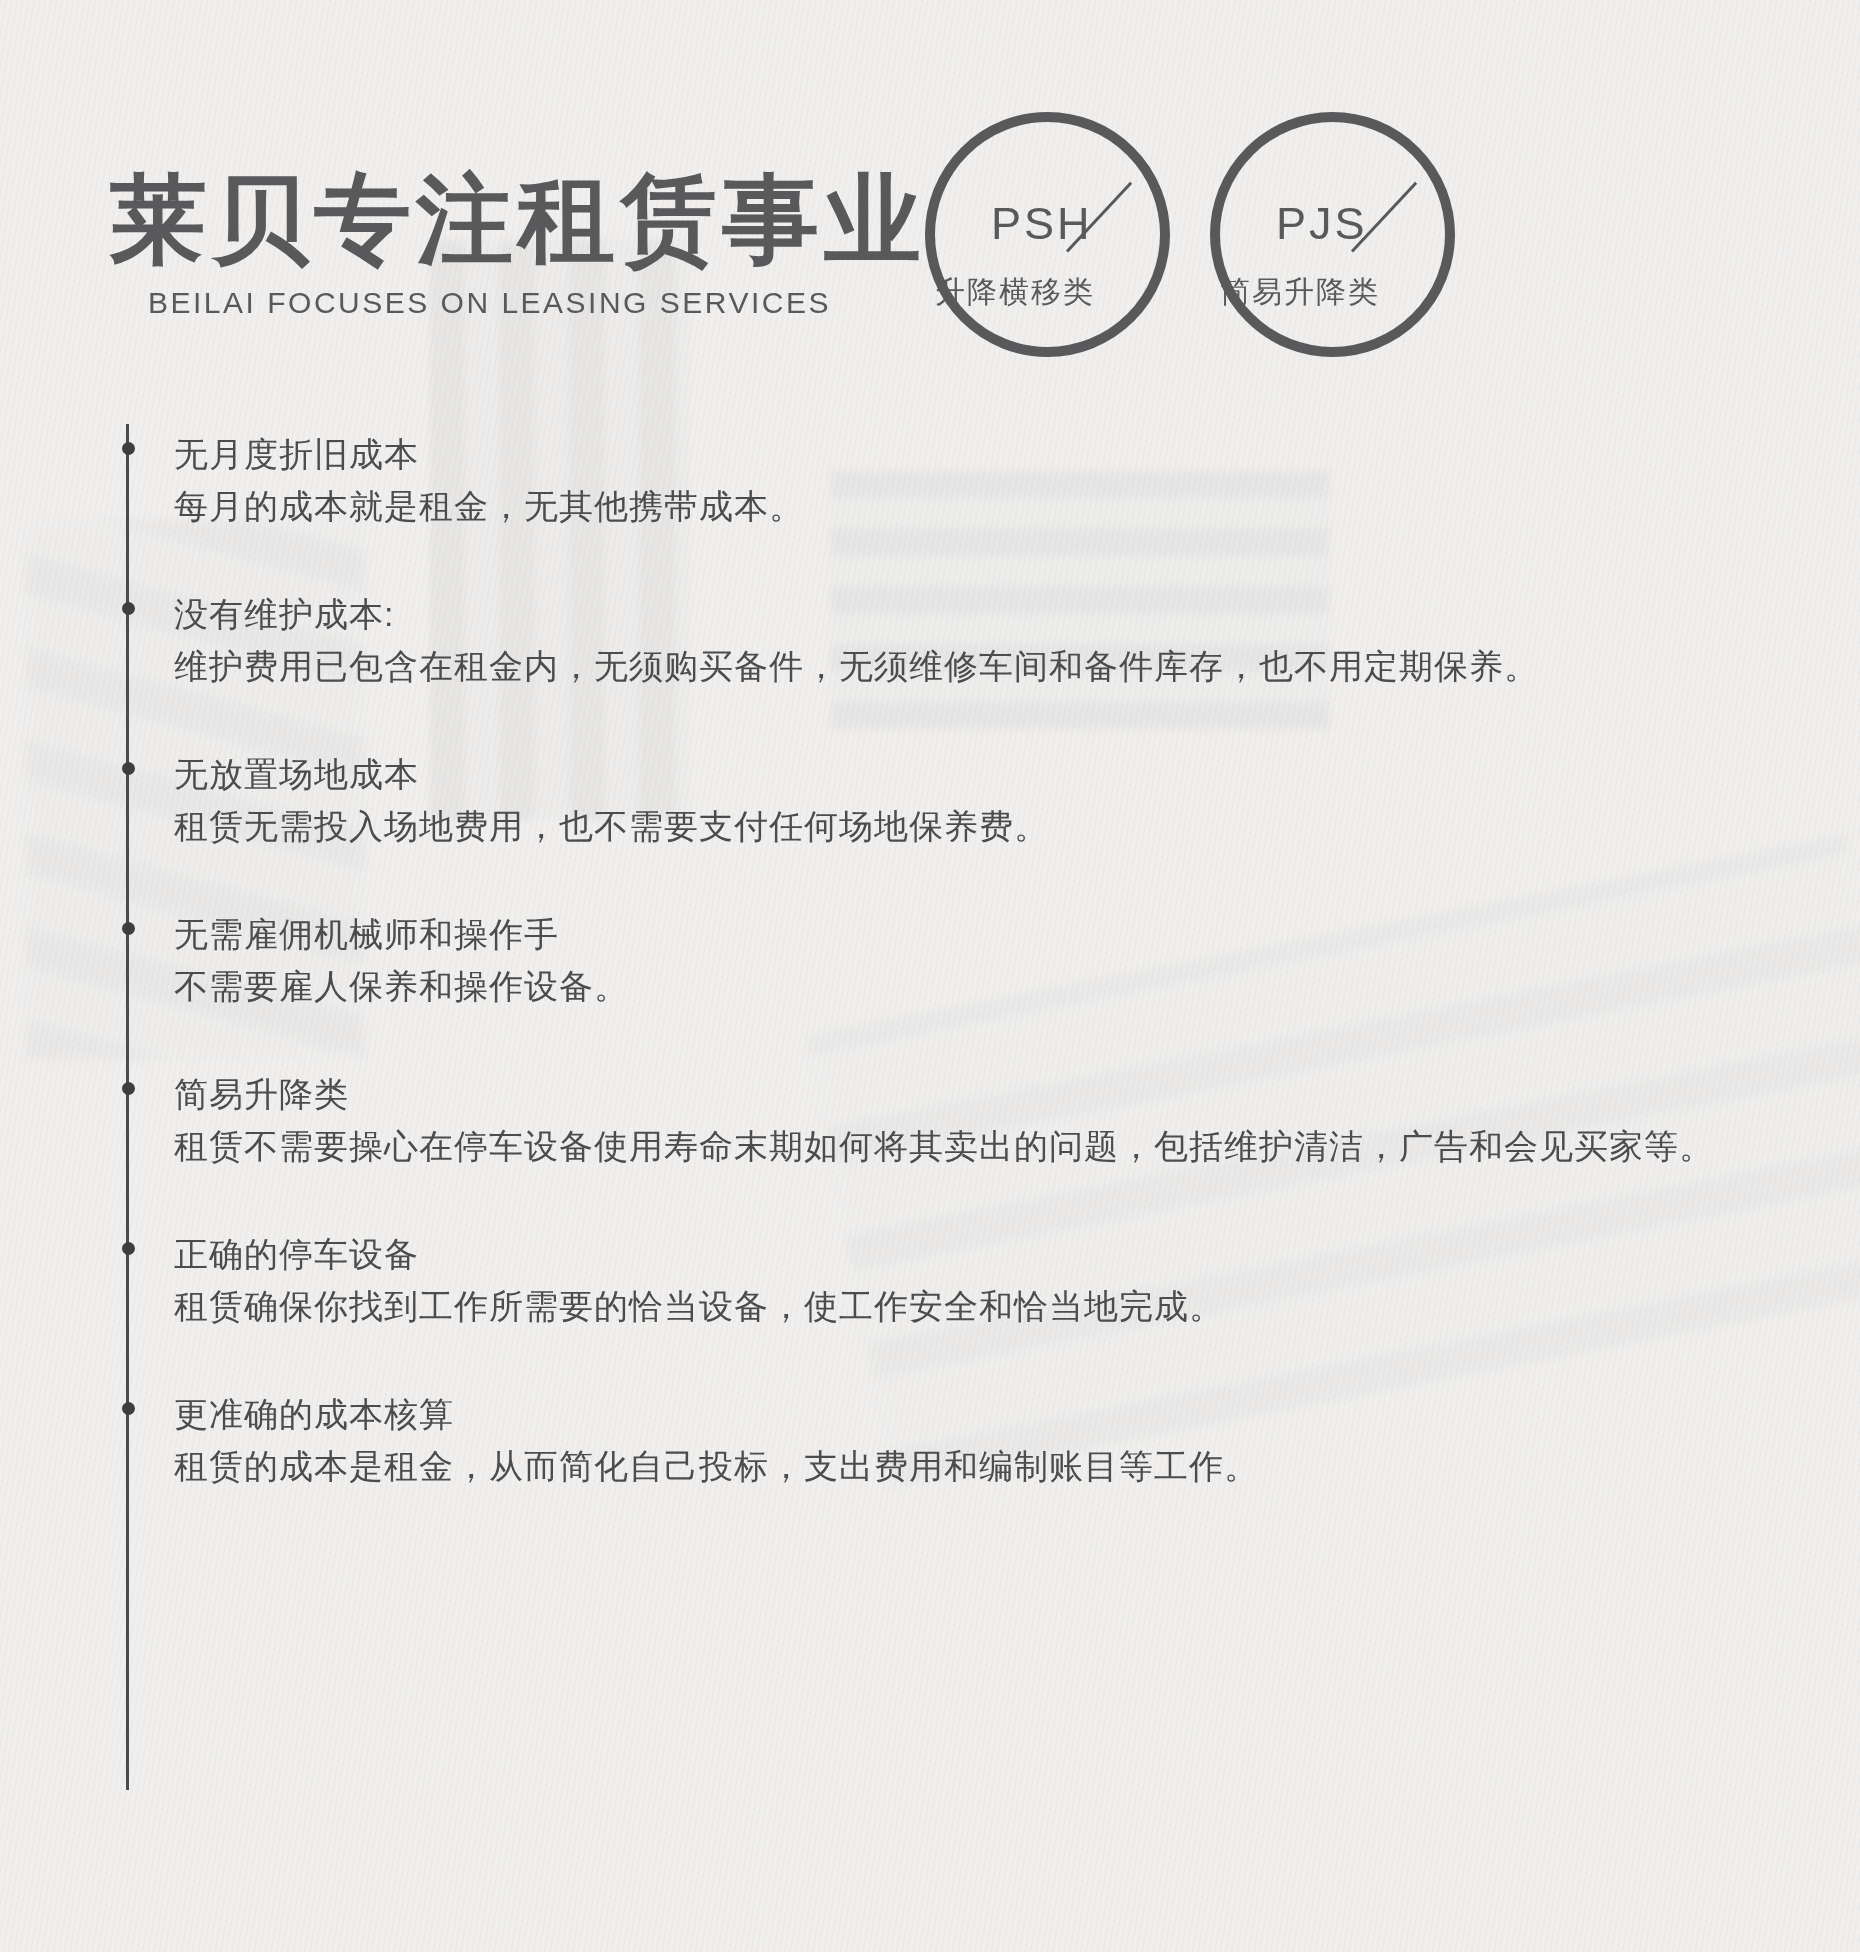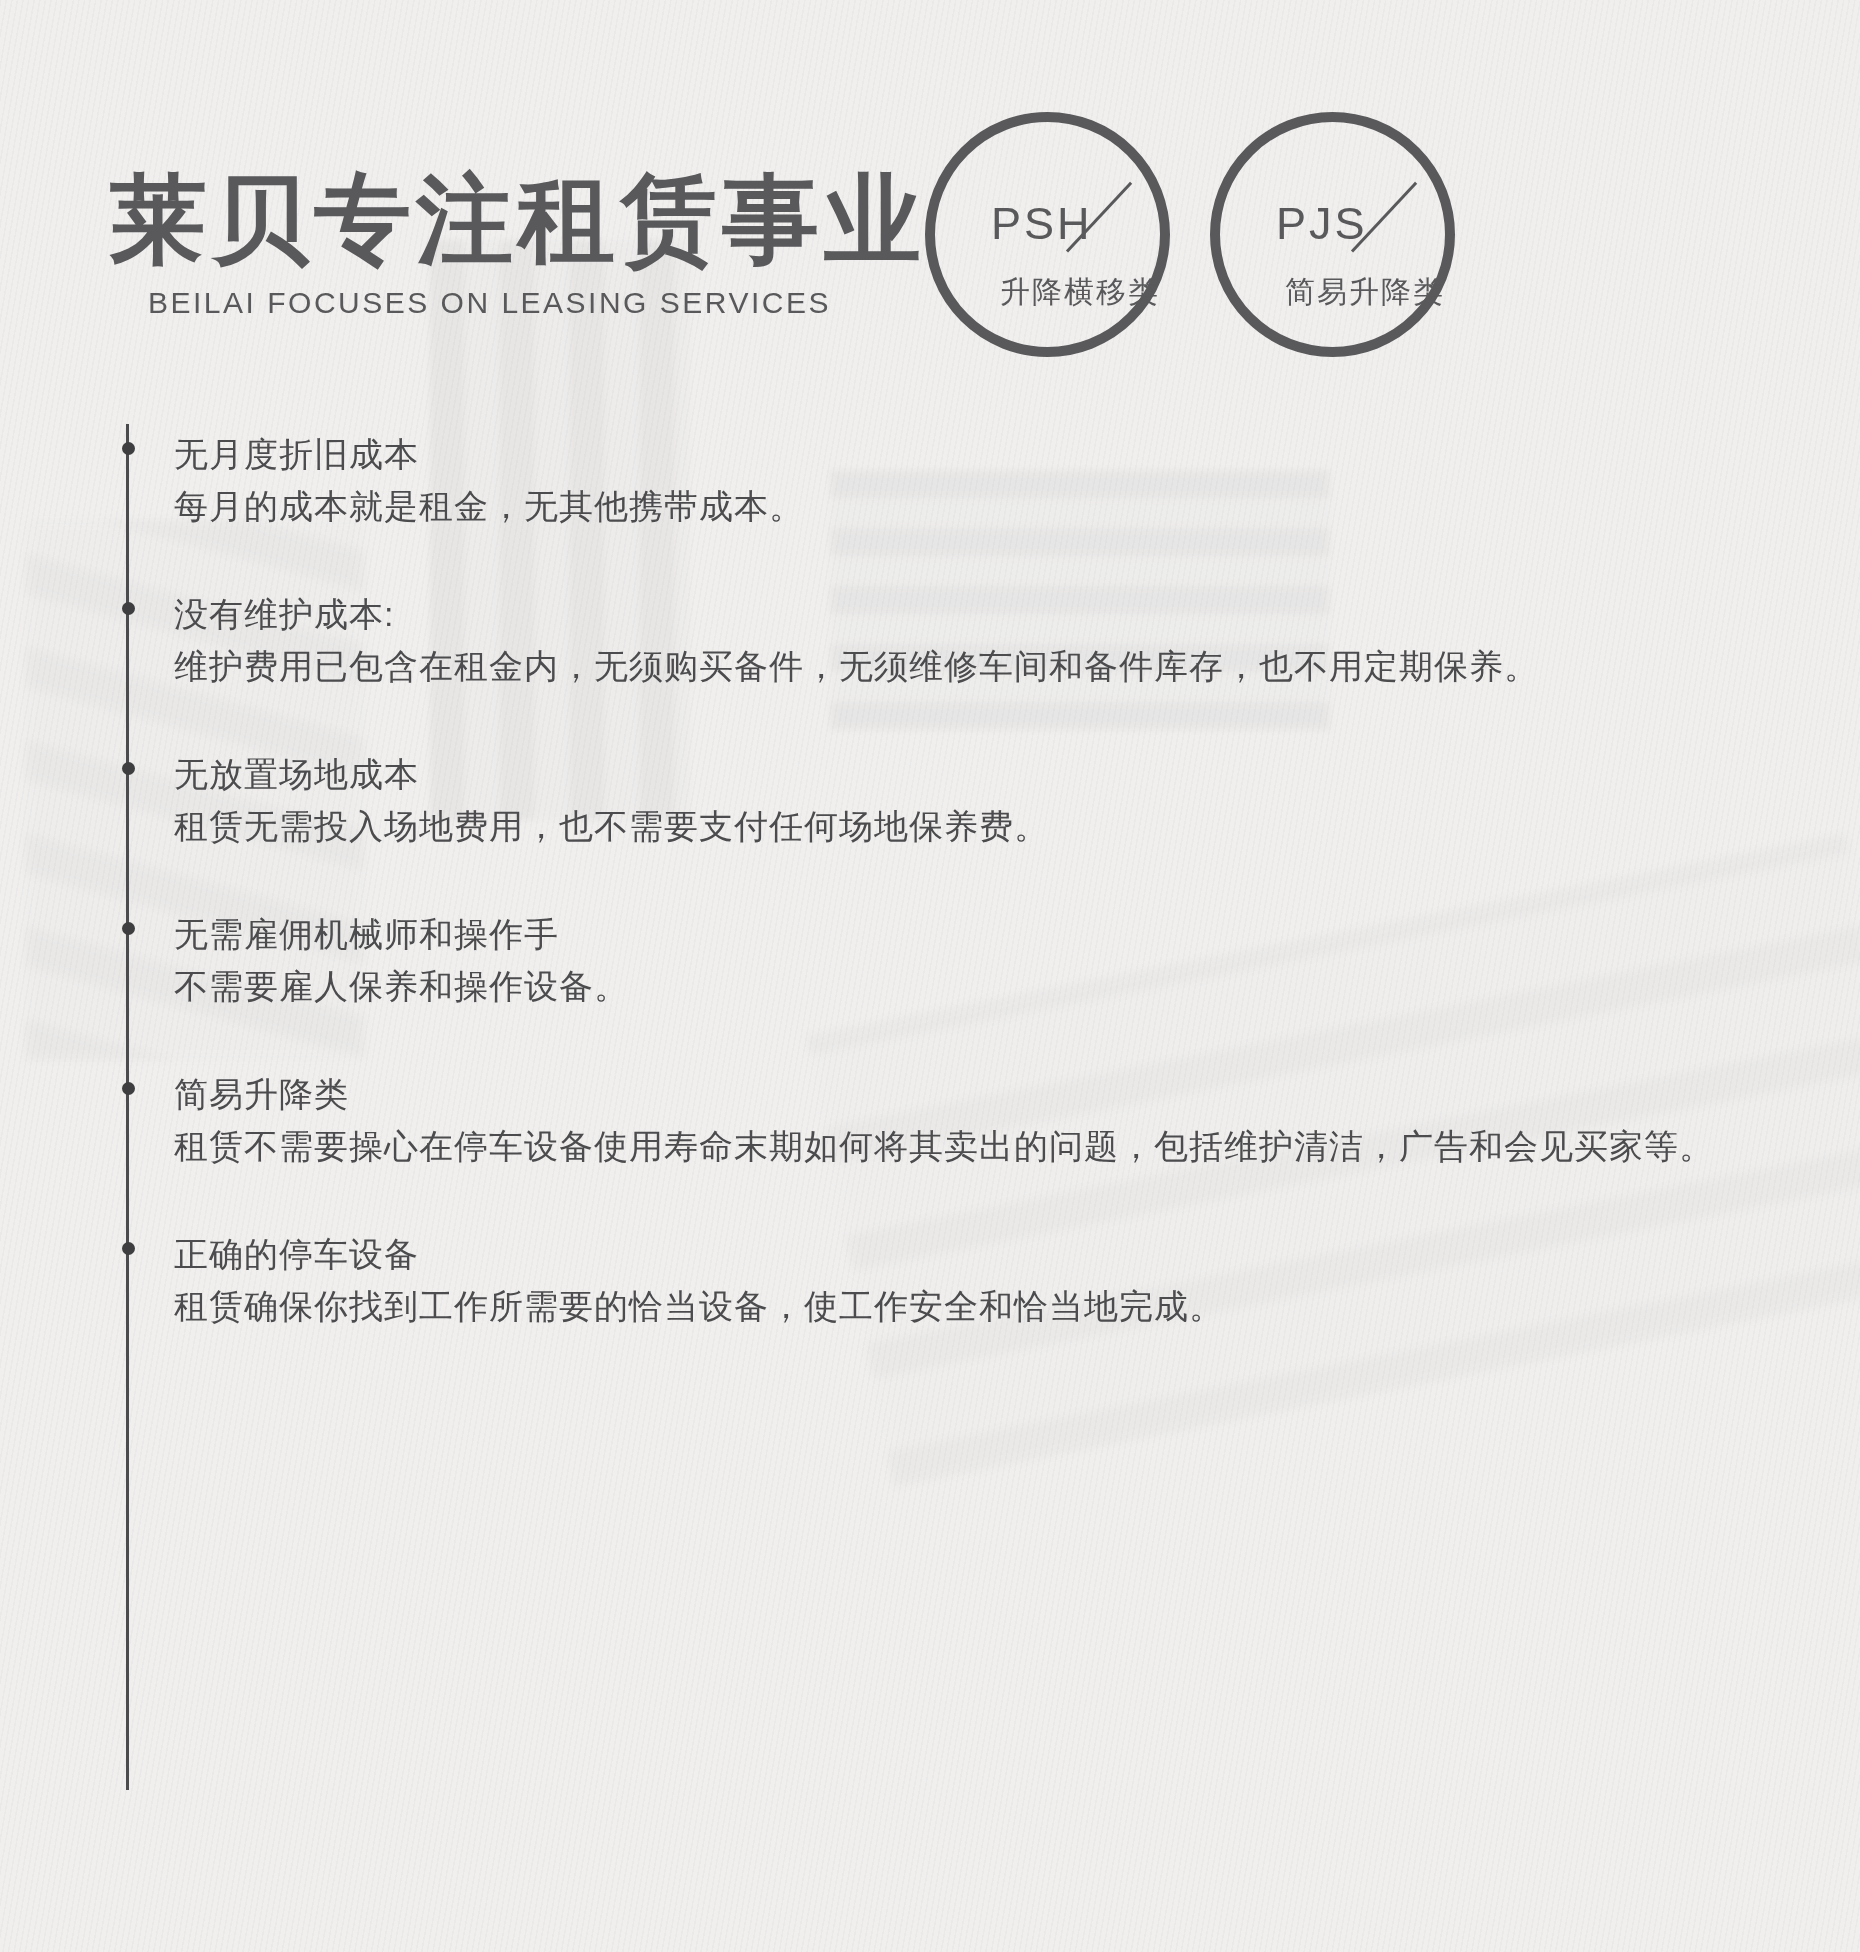--- a/index.html
+++ b/index.html
@@ -75,22 +75,22 @@
   .badge-code {
     position: absolute; left: 56px; top: 76px;
     font-size: 45px; letter-spacing: 3px; color: var(--accent);
   }
   .badge-slash {
     position: absolute; left: 132px; top: 128px;
     width: 94px; height: 3px; background: var(--accent);
     transform: rotate(-47deg); transform-origin: left center;
   }
   .badge-label {
-    position: absolute; left: 0; right: 0; top: 150px;
-    text-align: right;
+    position: absolute; left: 0; right: 12px; top: 150px;
+    text-align: left;
     font-size: 30px; letter-spacing: 2px; color: var(--accent);
   }
 
   
   .timeline-line {
     position: absolute; left: 126px; top: 424px;
     width: 3px; height: 1366px;
     background: #4b4b4d;
   }
   .benefit-list {
@@ -171,13 +171,18 @@
     <div class="benefit-heading">简易升降类</div>
     <div class="benefit-body">租赁不需要操心在停车设备使用寿命末期如何将其卖出的问题，包括维护清洁，广告和会见买家等。</div>
   </div>
 
   <div class="benefit-item">
     <span class="dot"></span>
     <div class="benefit-heading">正确的停车设备</div>
     <div class="benefit-body">租赁确保你找到工作所需要的恰当设备，使工作安全和恰当地完成。</div>
   </div>
 
+  <div class="benefit-item">
+    <span class="dot"></span>
+    <div class="benefit-heading">更准确的成本核算</div>
+    <div class="benefit-body">租赁的成本是租金，从而简化自己投标，支出费用和编制账目等工作。</div>
+  </div>
 </div>
 
 </body></html>

